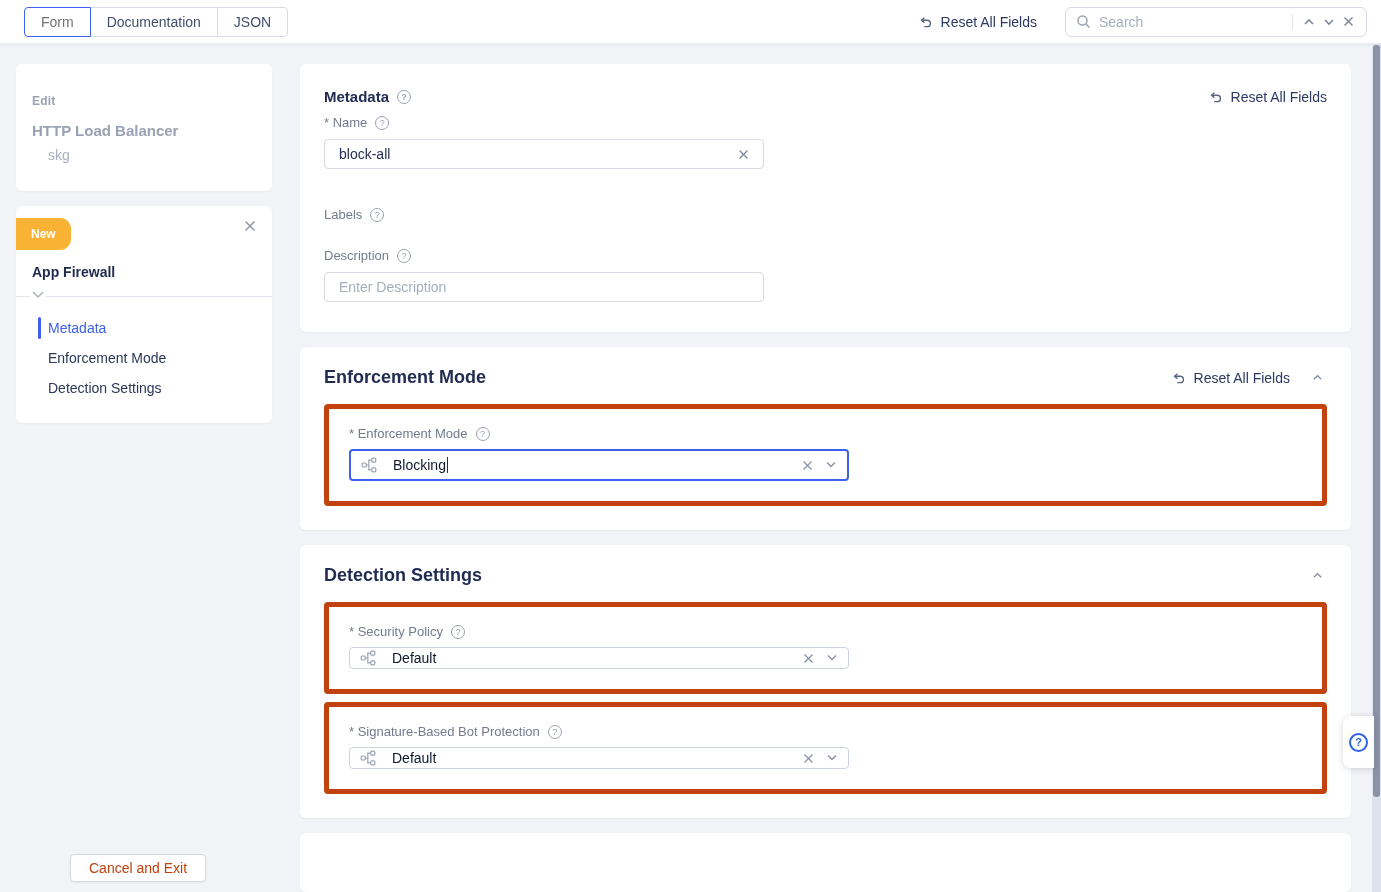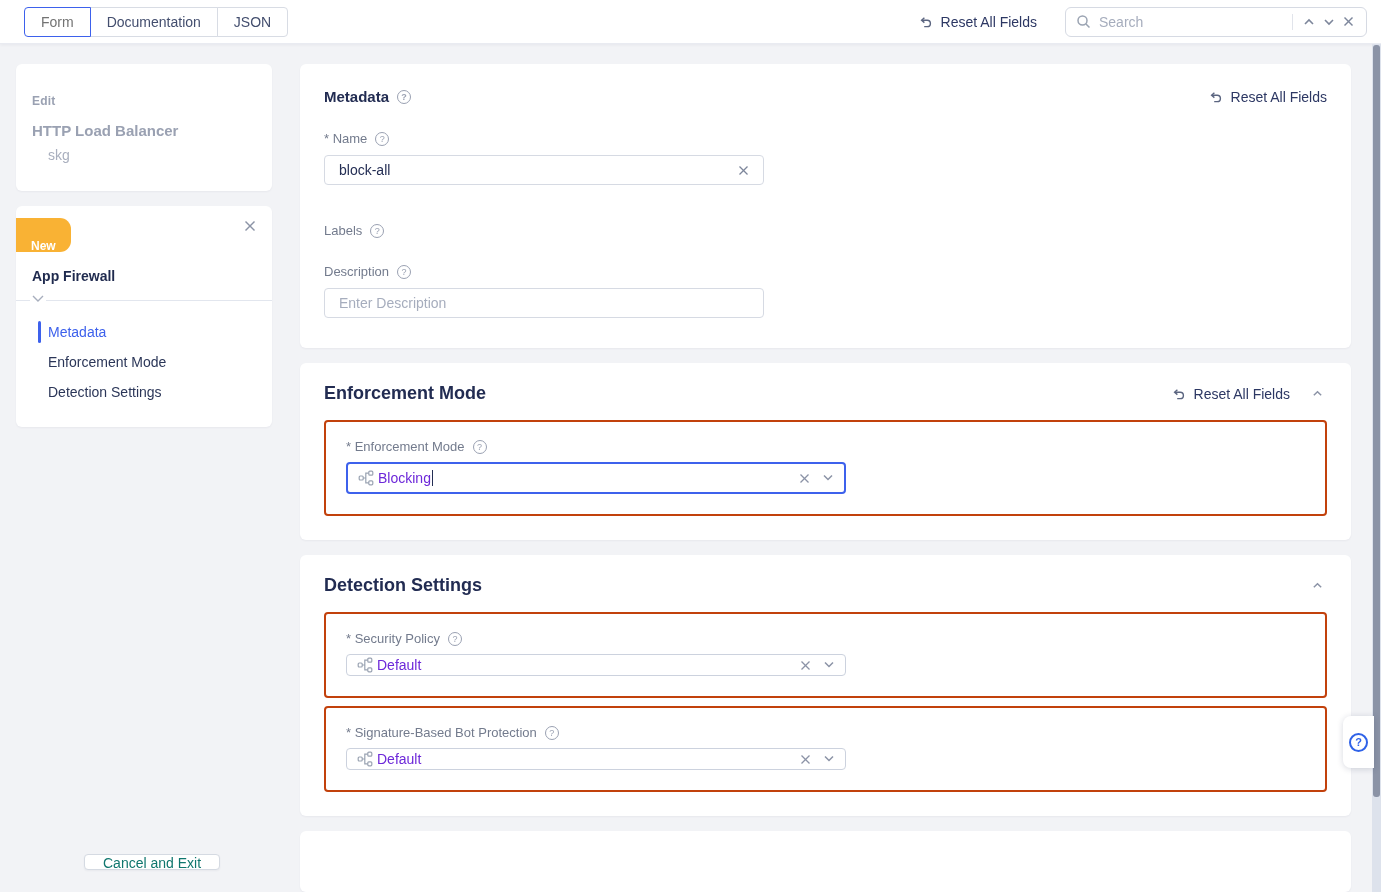--- a/index.html
+++ b/index.html
@@ -61,21 +61,21 @@
   }
   
   .ctx-card { padding:30px 16px 28px; margin-bottom:15px; }
   .ctx-mode { font-size:12px; font-weight:bold; color:#9aa1b2; letter-spacing:.2px; }
   .ctx-type { font-size:15px; font-weight:bold; color:#9aa1b2; margin-top:14px; }
   .ctx-name { font-size:14px; color:#a9afbe; margin:8px 0 0 16px; }
   .panel-card { position:relative; padding:12px 0 20px; }
   .badge-new {
     display:inline-block; background:#f9b234; color:#fff;
     font-size:12px; font-weight:bold; line-height:22px; height:32px;
-    padding:17px 15px; border-radius:0 11px 11px 0;
+    padding:5px 15px; border-radius:0 11px 11px 0;
   }
   .panel-close {
     position:absolute; top:10px; right:12px; color:#8b93a6;
   }
   .panel-title { font-size:14px; font-weight:bold; color:#1f2a4e; margin:14px 16px 0; }
   .nav-divider { margin-top:16px; border-top:1px solid #e2e6ee; position:relative; height:0; }
   .nav-caret {
     position:absolute; left:14px; top:-6px; color:#a7aebd; background:#fff;
     display:flex; padding:0 2px;
   }
@@ -83,23 +83,23 @@
   .nav-item {
     position:relative; height:30px; display:flex; align-items:center;
     padding-left:32px; font-size:14px; color:#2b3658; cursor:pointer;
   }
   .nav-item.active { color:#3d61ec; }
   .nav-item.active::before {
     content:""; position:absolute; left:22px; top:4px; bottom:4px;
     width:3px; background:#3d61ec; border-radius:2px;
   }
   .cancel-btn {
-    position:absolute; left:84px; top:854px; height:16px; padding:0 18px;
+    position:absolute; left:70px; top:854px; height:28px; padding:0 18px;
     background:#fff; border:1px solid #d5dae2; border-radius:4px;
-    font-size:14px; color:#0f766e; font-family:inherit; cursor:pointer;
+    font-size:14px; color:#c2410c; font-family:inherit; cursor:pointer;
     box-shadow:0 1px 2px rgba(30,40,80,.05); z-index:4;
   }
   
   .sec-head { display:flex; align-items:center; justify-content:space-between; }
   .sec-title-sm { font-size:15px; font-weight:bold; color:#222c52; display:flex; align-items:center; gap:8px; }
   .sec-title-lg { font-size:18px; font-weight:bold; color:#222c52; }
   .sec-actions { display:flex; align-items:center; gap:18px; }
   .collapse-btn { color:#8b93a6; }
   .help-icon {
     width:14px; height:14px; border:1px solid #9aa1b2; border-radius:50%;
@@ -122,31 +122,31 @@
   .text-input input::placeholder { color:#a6adbd; }
   .metadata-card { padding:24px 24px 30px; }
   .w440 { width:440px; }
   .labels-box {
     margin-top:8px; height:37px; border:1px solid #d9dde6; border-radius:4px;
     display:flex; align-items:center; padding:0 16px;
   }
   .link-blue { color:#2f62e8; font-size:14px; cursor:pointer; text-decoration:none; }
   .section-card { padding:20px 24px 24px; }
   .sub-box {
-    border:2px solid #c2410c; border-radius:4px; padding:17px 20px 20px;
+    border:5px solid #c2410c; border-radius:4px; padding:17px 20px 20px;
     margin-top:16px;
   }
   .sub-box + .sub-box { margin-top:8px;text-align:right; }
   .select {
     margin-top:8px; width:500px; height:22px; border:1px solid #ccd2de;
     border-radius:4px; display:flex; align-items:center; background:#fff;
     padding:0 10px 0 10px; cursor:pointer;
   }
   .select.focused { border:2px solid #3d61ec; height:32px; }
-  .select .sel-value { font-size:14px; color:#6d28d9; margin-left:4px; }
+  .select .sel-value { font-size:14px; color:#0f172a; margin-left:16px; }
   .sel-spacer { flex:1; }
   .sel-icon { color:#9aa3b2; display:flex; flex:none; }
   .caret-bar { width:1px; height:16px; background:#242e54; margin-left:1px; }
   .sel-clear, .sel-chevron { color:#8b93a6; }
   .sel-chevron { margin-left:8px; }
   
   .advanced-card { padding:20px 24px; height:120px; }
   
   .help-fab {
     position:absolute; right:7px; top:716px; width:31px; height:52px;
@@ -263,21 +263,21 @@
           <span class="sel-icon" style="color:#5b6580;">
             <svg width="16" height="16" viewBox="0 0 16 16" fill="none" stroke="currentColor" stroke-width="1.4">
               <path d="M5 6.2 h5.2 a3.2 3.2 0 0 1 0 6.4 H7.2"></path>
               <polyline points="7.4,3.8 4.6,6.2 7.4,8.6"></polyline>
             </svg>
           </span>
           <span>Reset All Fields</span>
         </button>
       </div>
 
-      <div style="margin-top:26px;">
+      <div style="margin-top:10px;">
         <div class="field-label">
           <span>* Name</span>
           <span class="help-icon"></span>
         </div>
         <div class="text-input w440" style="margin-top:9px;">
           <input value="block-all" style="">
           <button class="icon-btn">
             <svg width="11" height="11" viewBox="0 0 11 11" fill="none" stroke="currentColor" stroke-width="1.3">
                 <line x1="1.5" y1="1.5" x2="9.5" y2="9.5"></line>
                 <line x1="9.5" y1="1.5" x2="1.5" y2="9.5"></line>

